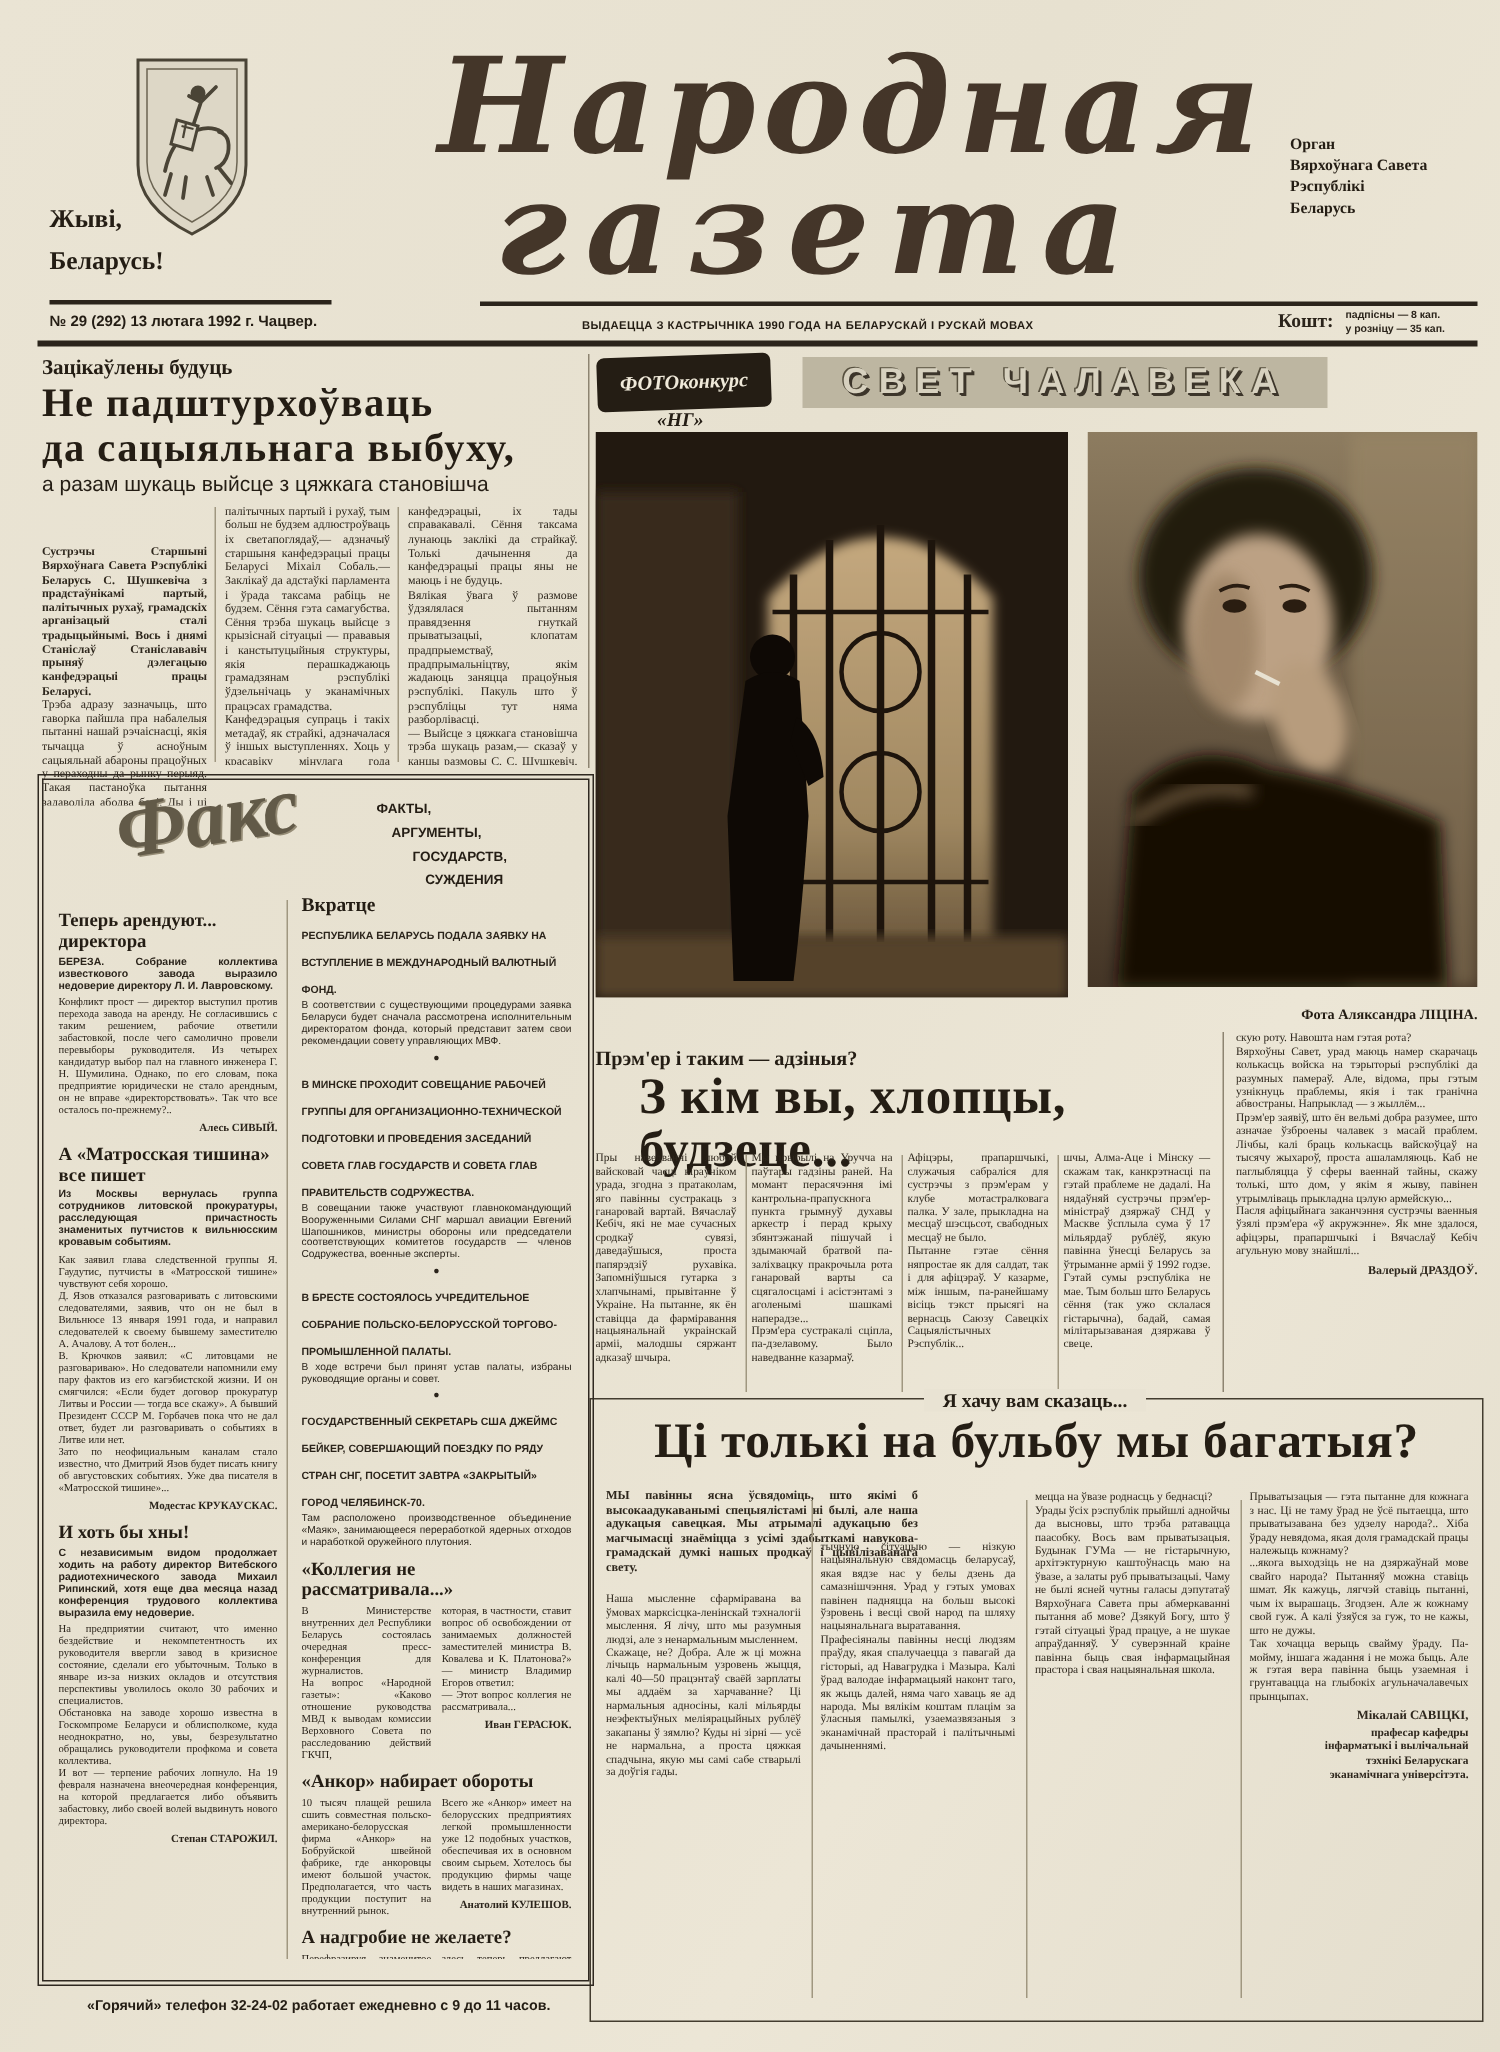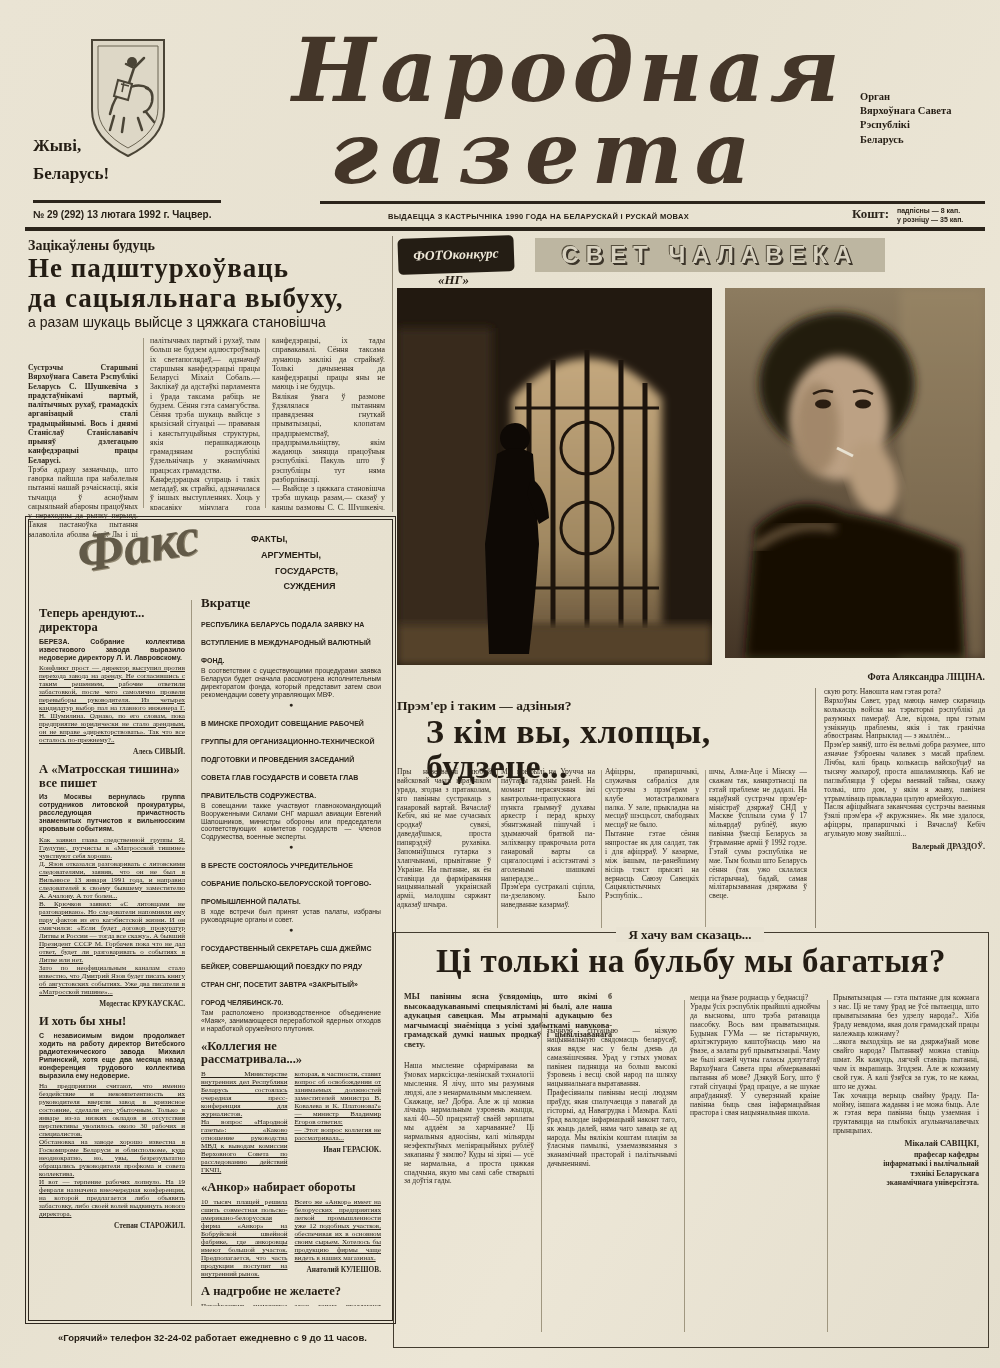--- a/index.html
+++ b/index.html
@@ -15,21 +15,21 @@
   .bodytext{font-family:"Liberation Serif","DejaVu Serif",serif;font-size:7.9px;line-height:1.17;
     text-align:justify;color:#2e271d;overflow:hidden;}
   .leadbold{font-weight:bold;}
   .byline{font-weight:bold;text-align:right;font-size:8px;margin-top:3px;}
   .masthead-logo{font-family:"DejaVu Serif",serif;font-style:italic;font-weight:bold;color:#38291d;}
   .headline{font-family:"Liberation Serif","DejaVu Serif",serif;font-weight:bold;color:#241d14;line-height:1.04;}
   .kicker{font-family:"Liberation Serif",serif;font-weight:bold;color:#241d14;}
   .fax-box{border:4px double #2f2820;}
   .fax-title{font-family:"Liberation Serif",serif;font-weight:bold;font-size:12.5px;line-height:1.1;margin:7px 0 3px 0;color:#241d14;}
   .fax-lead{font-family:"Liberation Sans",sans-serif;font-weight:bold;font-size:7px;line-height:1.15;text-align:justify;margin-bottom:2px;}
-  .fax-body{font-family:"Liberation Serif",serif;font-size:7.1px;line-height:1.13;text-align:justify;text-decoration:underline;}
+  .fax-body{font-family:"Liberation Serif",serif;font-size:7.1px;line-height:1.13;text-align:justify;}
   .fax-cols{display:flex;gap:7px;}
   .fax-cols>div{flex:1;}
   .vk-item{margin-bottom:2px;}
   .vk-lead{font-family:"Liberation Sans",sans-serif;font-weight:bold;font-size:7px;line-height:1.16;text-align:justify;}
   .vk-body{font-family:"Liberation Sans",sans-serif;font-size:6.8px;line-height:1.16;text-align:justify;}
   .vk-sep{text-align:center;font-size:7px;color:#2b241b;line-height:1;margin:3px 0;}
   .vk-sep::before{content:"●";}
   .banner-text{font-family:"Liberation Sans",sans-serif;font-weight:bold;letter-spacing:7px;
     color:#d7d1bf;text-shadow:2px 2px 0 #3c352a,-1px -1px 0 #57503f,1px 1px 0 #3c352a;}
   .smallcol{font-size:7.6px;}

